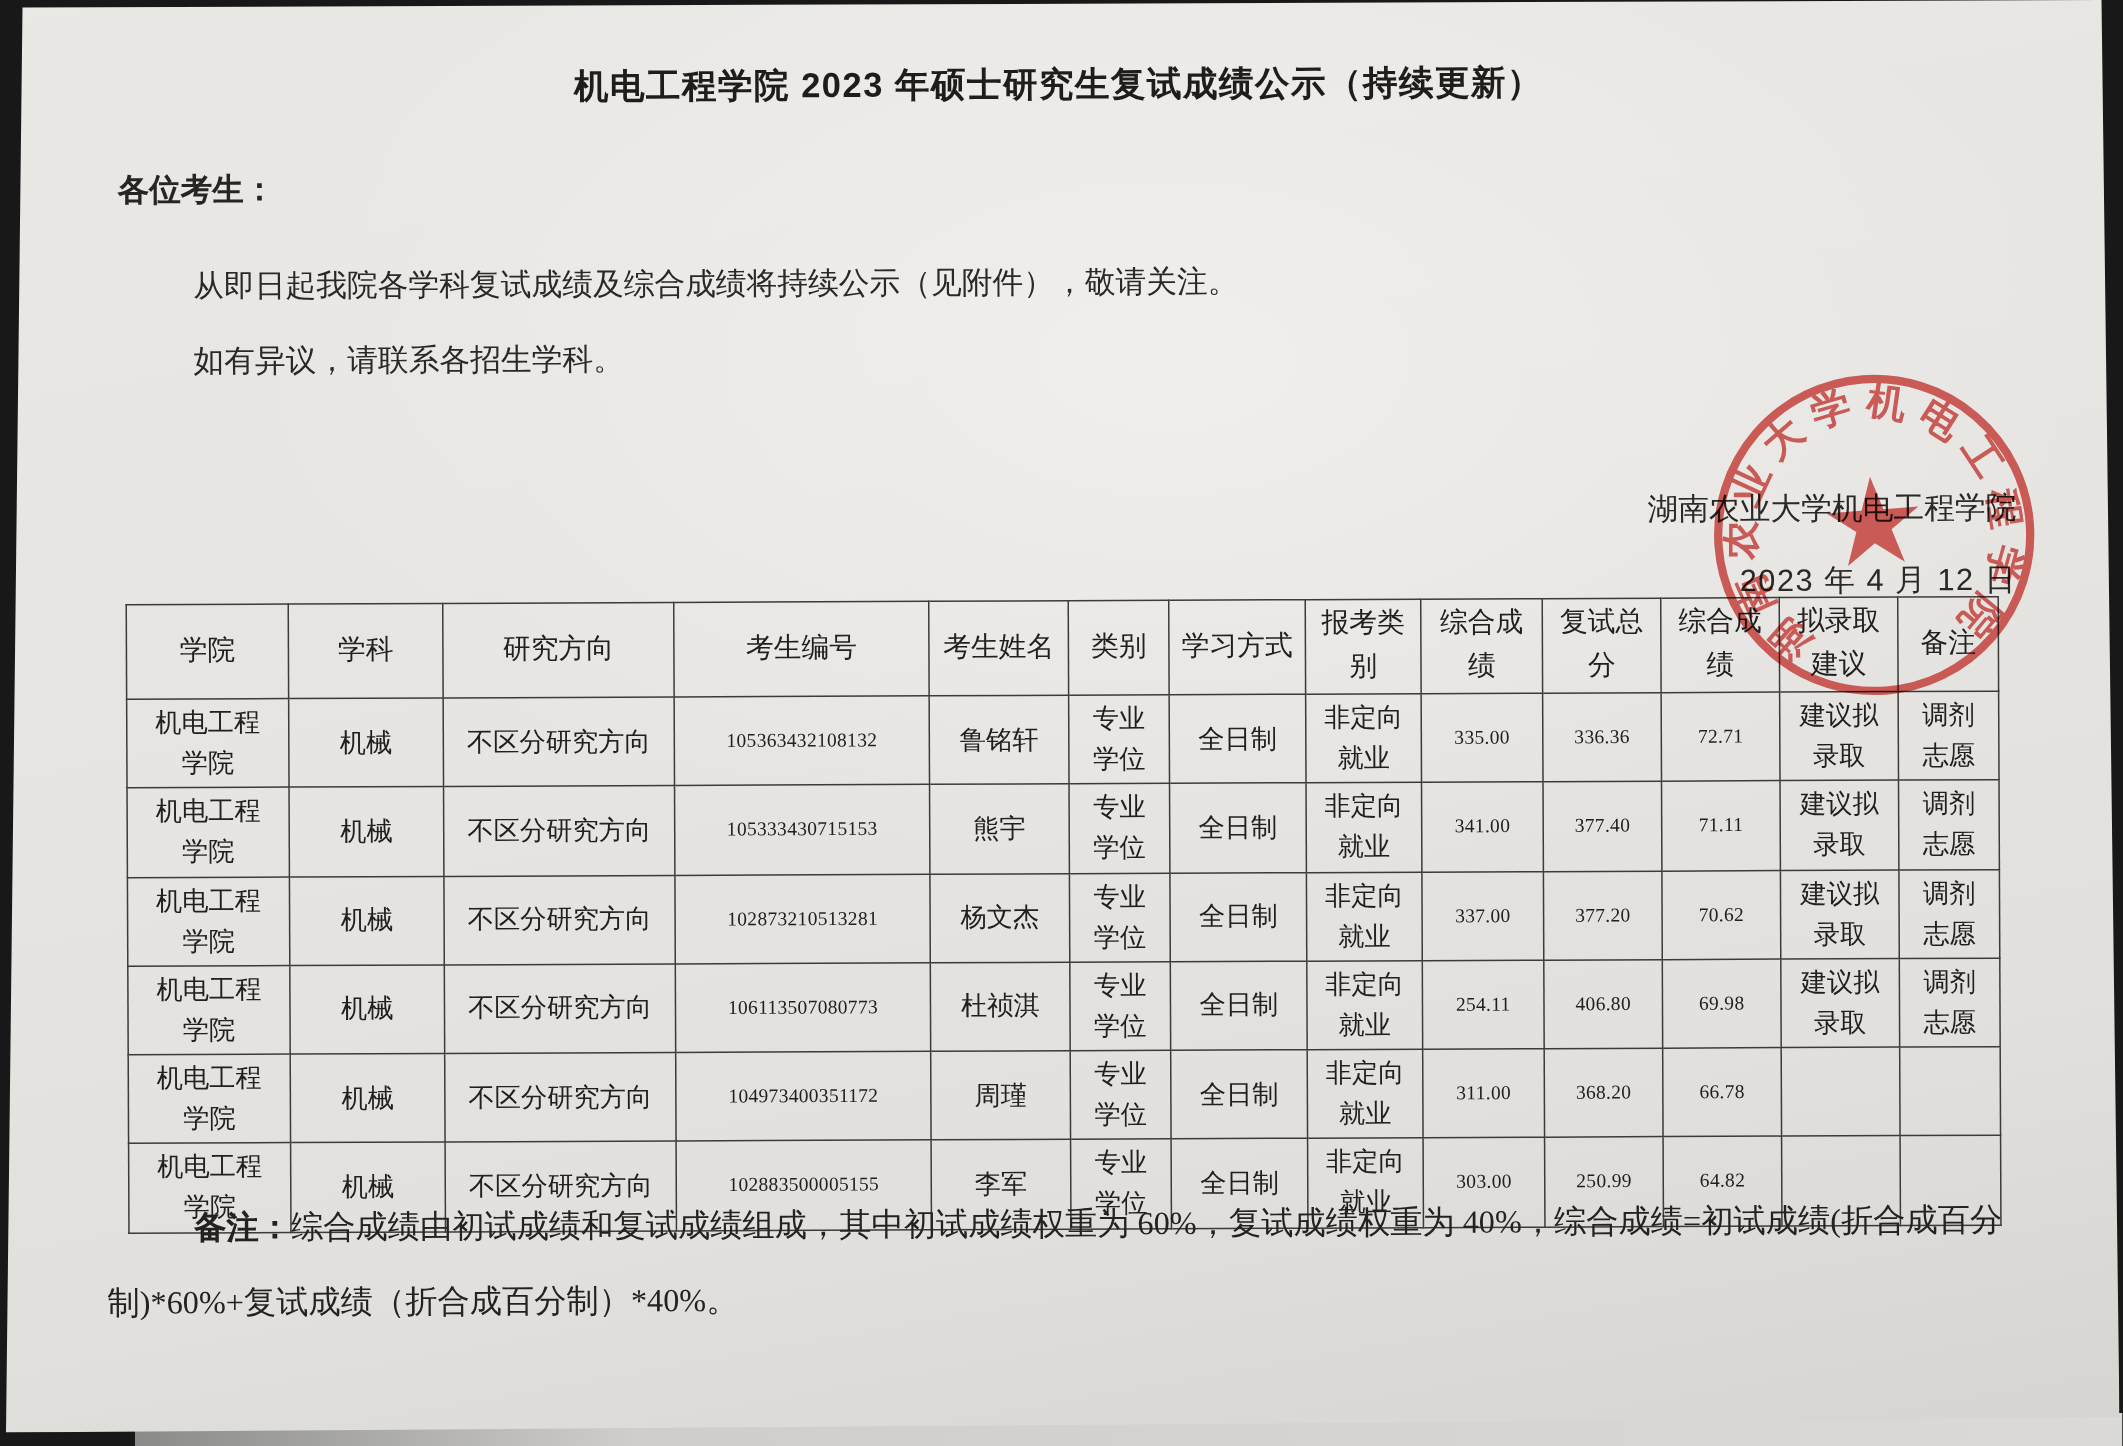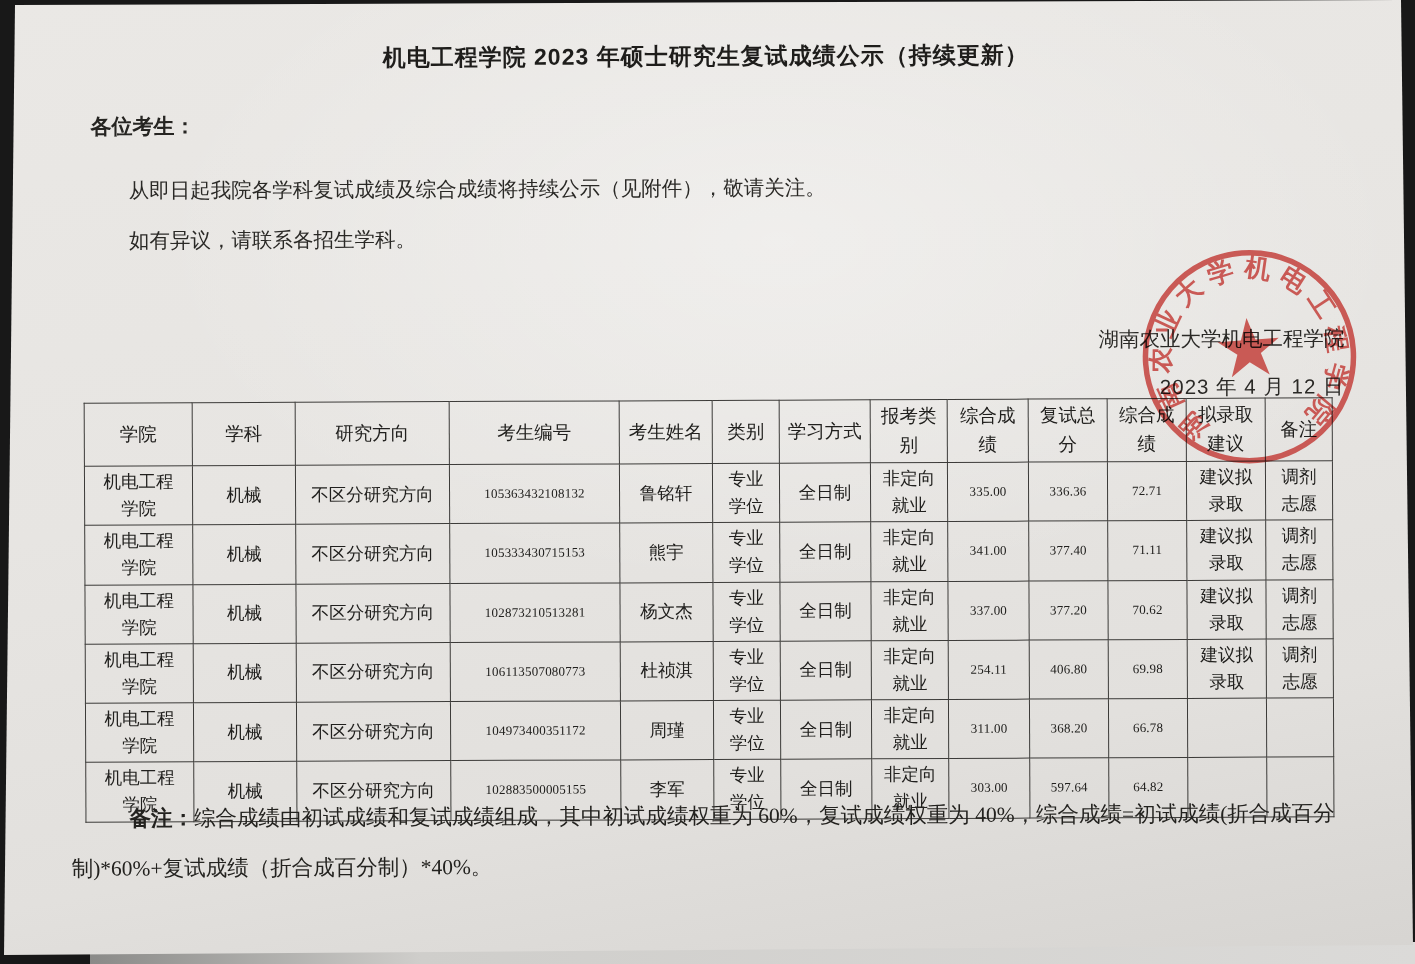--- a/index.html
+++ b/index.html
@@ -24,21 +24,21 @@
     content:"";position:absolute;inset:0;
     background:radial-gradient(ellipse 900px 500px at 55% 25%,rgba(255,255,255,.35),rgba(255,255,255,0) 70%);
     pointer-events:none;
   }
   .content{position:absolute;inset:0;transform:rotate(-0.25deg);color:#23221f;}
 
   .doc-title{
     position:absolute;top:41px;left:0;width:1415px;text-align:center;
     font-size:23px;font-weight:bold;letter-spacing:1px;color:#1e1d1b;
   }
-  .salutation{position:absolute;top:110px;left:92px;font-size:21px;font-weight:bold;color:#262522;}
+  .salutation{position:absolute;top:110px;left:80px;font-size:21px;font-weight:bold;color:#262522;}
   .para1{position:absolute;top:174px;left:130px;font-size:20.5px;color:#2a2926;}
   .para2{position:absolute;top:224px;left:130px;font-size:20.5px;color:#2a2926;}
 
   .sign-block{position:absolute;top:327px;left:900px;width:445px;text-align:right;}
   .signature{font-size:20.5px;color:#2a2926;}
   .doc-date{font-size:20.5px;color:#2a2926;margin-top:20px;letter-spacing:1px;}
 
   
   .stamp{
     position:absolute;left:1141px;top:250px;width:218px;height:218px;
@@ -202,21 +202,21 @@
             <tr>
               <td class="c0">机电工程学院</td>
               <td class="c1">机械</td>
               <td class="c2">不区分研究方向</td>
               <td class="c3 num">102883500005155</td>
               <td class="c4">李军</td>
               <td class="c5">专业学位</td>
               <td class="c6">全日制</td>
               <td class="c7">非定向就业</td>
               <td class="c8 num">303.00</td>
-              <td class="c9 num">597.64</td>
+              <td class="c9 num">250.99</td>
               <td class="c10 num">64.82</td>
               <td class="c11"></td>
               <td class="c12"></td>
             </tr>
           </tbody>
         </table>
     </div>
 
     <div class="note">
       <b>备注：</b><span>综合成绩由初试成绩和复试成绩组成，其中初试成绩权重为 60%，复试成绩权重为 40%，综合成绩=初试成绩(折合成百分制)*60%+复试成绩（折合成百分制）*40%。</span>

